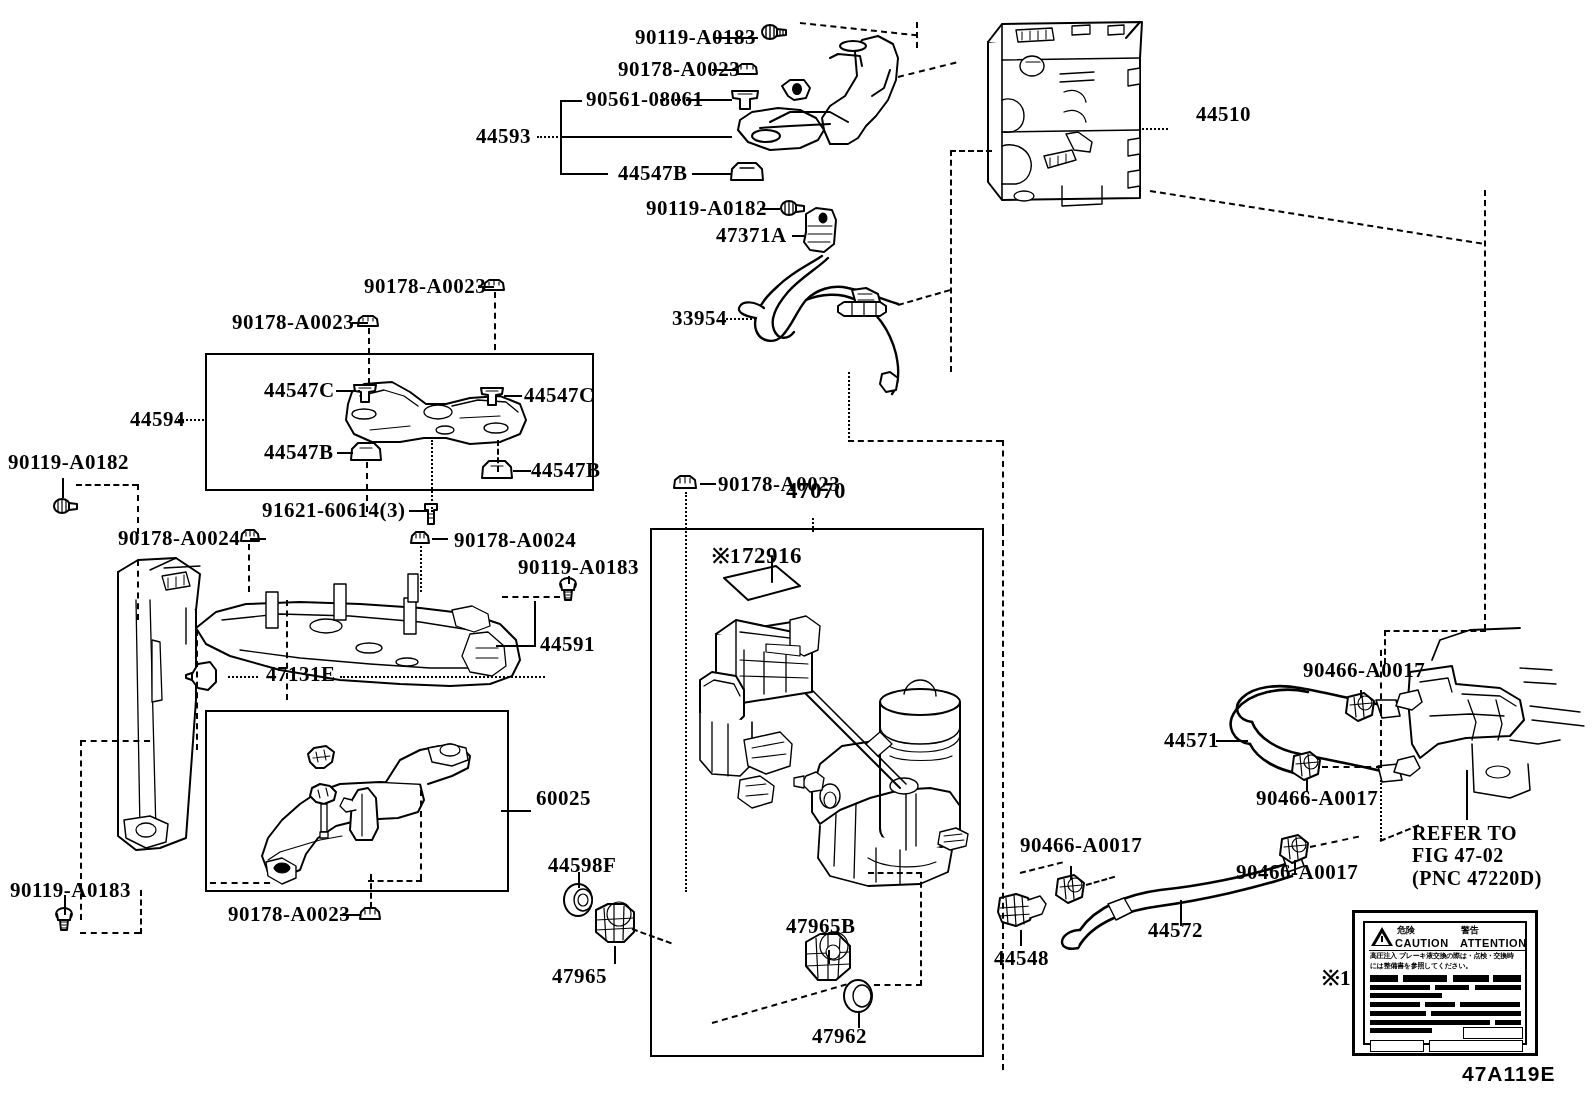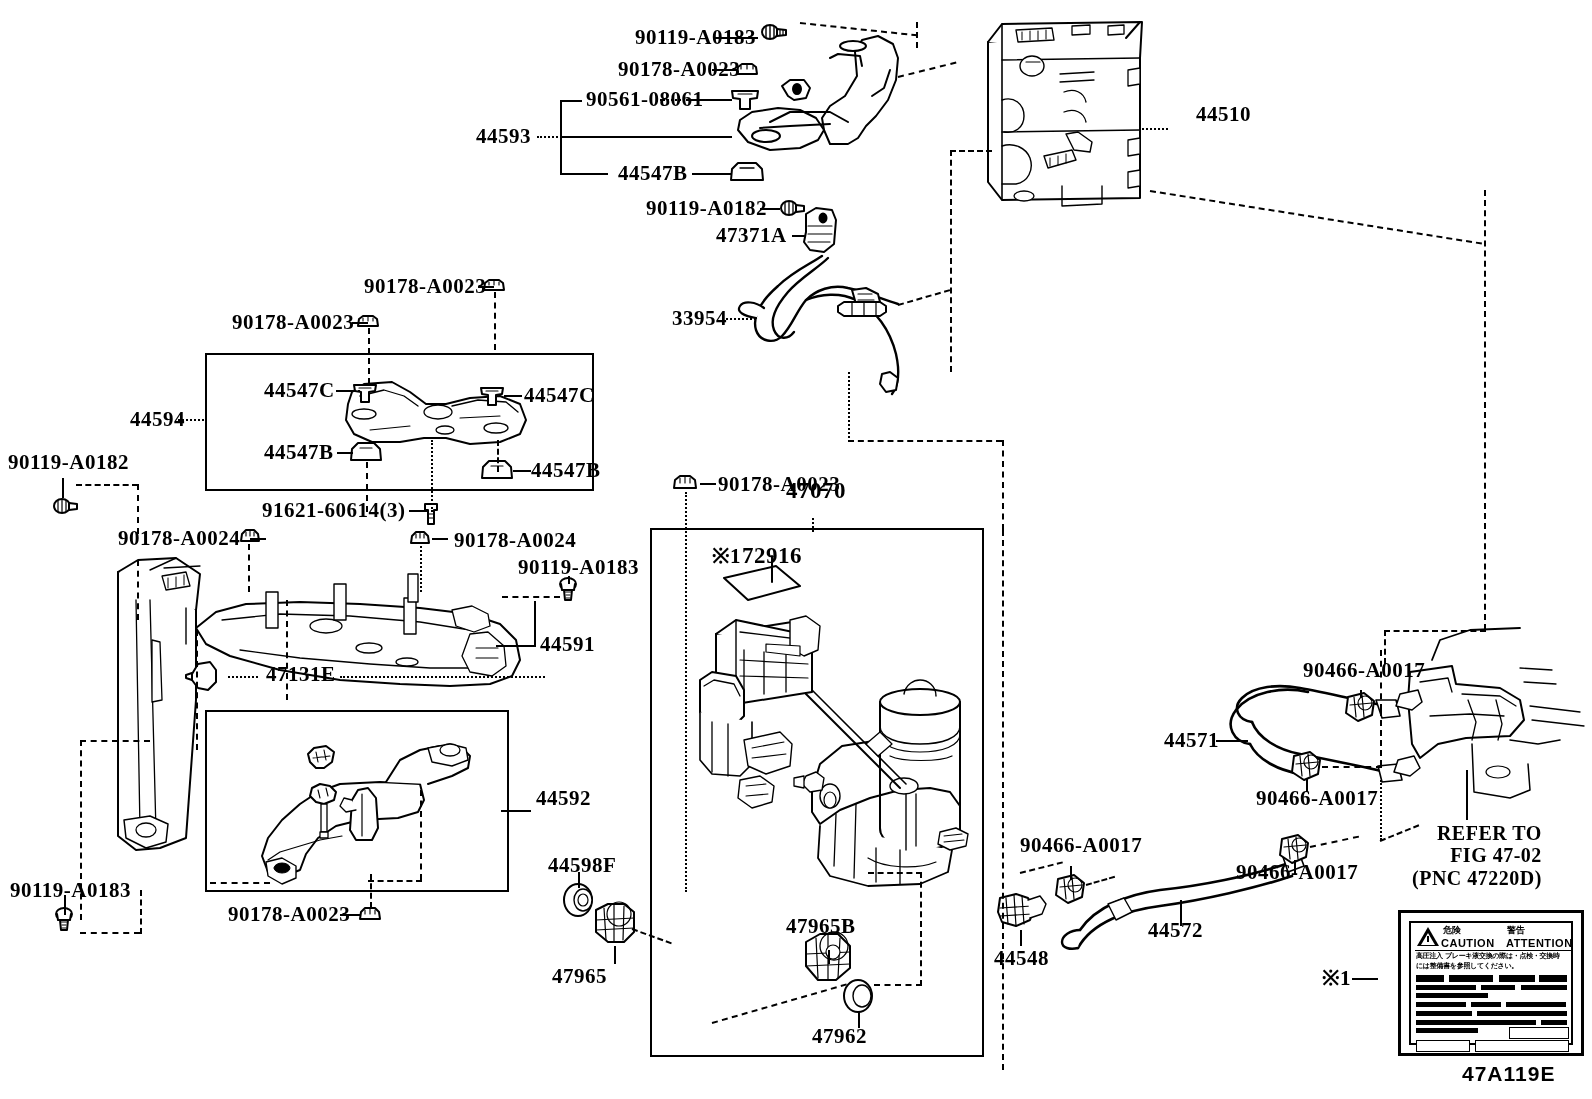--- a/index.html
+++ b/index.html
@@ -514,21 +514,21 @@
   <div class="dashh" style="left:950px;top:150px;width:42px;"></div>
   <div class="dashh" style="left:898px;top:304px;width:54px;transform:rotate(-16deg);transform-origin:left center;"></div>
   <div class="dashv" style="left:916px;top:22px;height:26px;"></div>
   <div class="dashh" style="left:800px;top:22px;width:118px;transform:rotate(6deg);transform-origin:left center;"></div>
   <div class="dashh" style="left:898px;top:76px;width:60px;transform:rotate(-14deg);transform-origin:left center;"></div>
 
   <div class="box" style="left:205px;top:353px;width:385px;height:134px;"></div>
   <div class="box" style="left:205px;top:710px;width:300px;height:178px;"></div>
   <div class="box" style="left:650px;top:528px;width:330px;height:525px;"></div>
 
-  <div id="caution-label" style="left:1398px;top:910px;width:180px;height:140px;">
+  <div id="caution-label" style="left:1352px;top:910px;width:180px;height:140px;">
     <div id="caution-inner">
 
       <div class="tri" style="left:6px;top:4px;"></div>
       <div class="tri-in" style="left:10px;top:10px;"></div>
       <div class="bang" style="left:16px;top:13px;"></div>
       <div class="cl-row cl-jp" style="left:32px;top:3px;">危険</div>
       <div class="cl-row cl-jp" style="left:96px;top:3px;">警告</div>
       <div class="cl-row cl-en" style="left:30px;top:14px;">CAUTION</div>
       <div class="cl-row cl-en" style="left:95px;top:14px;">ATTENTION</div>
       <div class="cl-bar" style="left:4px;top:27px;width:156px;height:1px;"></div>
@@ -576,41 +576,41 @@
   <div class="lbl" style="left:264px;top:442px;">44547B</div>
   <div class="lbl" style="left:531px;top:460px;">44547B</div>
   <div class="lbl" style="left:262px;top:500px;">91621-60614(3)</div>
 
   <div class="lbl" style="left:8px;top:452px;">90119-A0182</div>
   <div class="lbl" style="left:118px;top:528px;">90178-A0024</div>
   <div class="lbl" style="left:454px;top:530px;">90178-A0024</div>
   <div class="lbl" style="left:518px;top:557px;">90119-A0183</div>
   <div class="lbl" style="left:540px;top:634px;">44591</div>
   <div class="lbl" style="left:266px;top:664px;">47131E</div>
-  <div class="lbl" style="left:536px;top:788px;">44592</div>
+  <div class="lbl" style="left:536px;top:788px;">60025</div>
   <div class="lbl" style="left:228px;top:904px;">90178-A0023</div>
   <div class="lbl" style="left:10px;top:880px;">90119-A0183</div>
   <div class="lbl" style="left:548px;top:855px;">44598F</div>
   <div class="lbl" style="left:552px;top:966px;">47965</div>
 
   <div class="lbl" style="left:718px;top:474px;">90178-A0023</div>
   <div class="lbl big" style="left:786px;top:479px;">47070</div>
   <div class="lbl" style="left:712px;top:546px;">※1</div>
   <div class="lbl big" style="left:742px;top:544px;">72916</div>
   <div class="lbl" style="left:786px;top:916px;">47965B</div>
   <div class="lbl" style="left:812px;top:1026px;">47962</div>
 
   <div class="lbl" style="left:1303px;top:660px;">90466-A0017</div>
   <div class="lbl" style="left:1164px;top:730px;">44571</div>
   <div class="lbl" style="left:1256px;top:788px;">90466-A0017</div>
   <div class="lbl" style="left:1020px;top:835px;">90466-A0017</div>
   <div class="lbl" style="left:1236px;top:862px;">90466-A0017</div>
   <div class="lbl" style="left:1148px;top:920px;">44572</div>
   <div class="lbl" style="left:994px;top:948px;">44548</div>
 
-  <div class="lbl refer" style="left:1412px;top:822px;text-align:right;">REFER TO
+  <div class="lbl refer" style="left:1412px;top:822px;">REFER TO
 FIG 47-02
 (PNC 47220D)</div>
   <div class="lbl" style="left:1322px;top:968px;">※1</div>
 
   <div class="diagcode" style="left:1462px;top:1062px;">47A119E</div>
 
 </div>
 
 </body></html>

